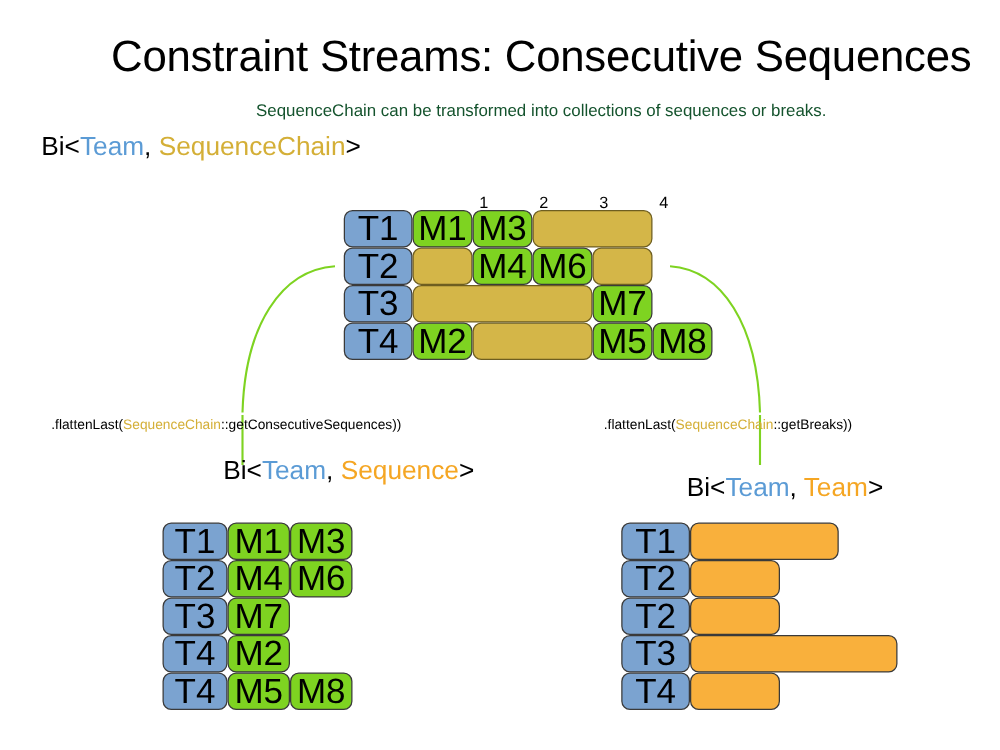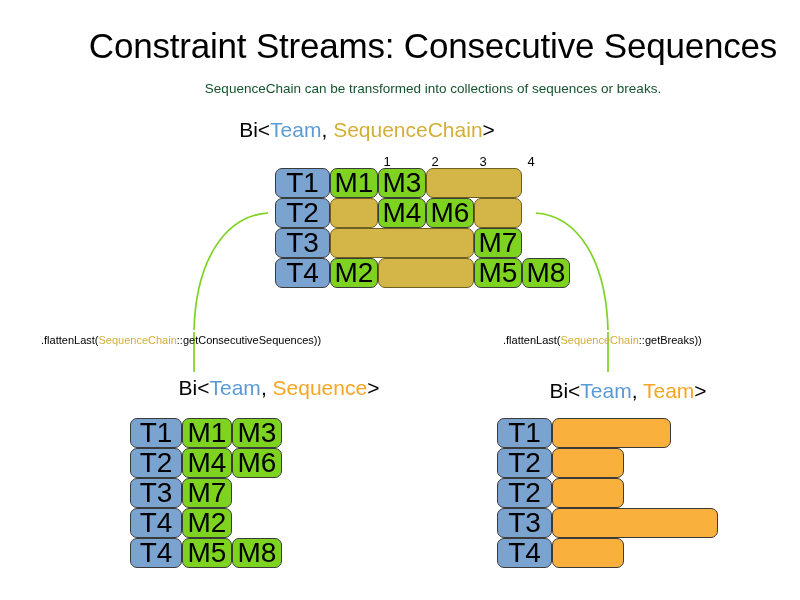--- a/index.html
+++ b/index.html
@@ -23,29 +23,29 @@
   }
 
   
   .typelabel{font-size:21px;white-space:nowrap;}
   .typelabel .k{color:#000;}
   .typelabel .team{color:#5B9BD5;}
   .typelabel .chain{color:#D4AF37;}
   .typelabel .seq{color:#F5A623;}
   .typelabel .brk{color:#F5A623;}
 
-  #label-chain{left:0;top:118px;width:668px;text-align:center;}
-  #label-seq{left:96px;top:376px;width:300px;text-align:center;}
+  #label-chain{left:0;top:106px;width:668px;}
+  #label-seq{left:96px;top:365px;width:300px;text-align:center;}
   #label-break{left:470px;top:379px;width:250px;text-align:center;}
 
   
   .flatten{font-size:11px;white-space:nowrap;color:#000;}
   .flatten .cls{color:#D4AF37;}
   #flatten-left{left:8px;top:334px;}
-  #flatten-right{left:470px;top:334px;}
+  #flatten-right{left:450px;top:334px;}
 
   
   .colnum{font-size:13px;color:#000;text-align:center;width:20px;top:154px;}
 
   
   .cell{
     position:absolute;
     box-sizing:border-box;
     border:1.6px solid #3a3a3a;
     border-radius:7px;

